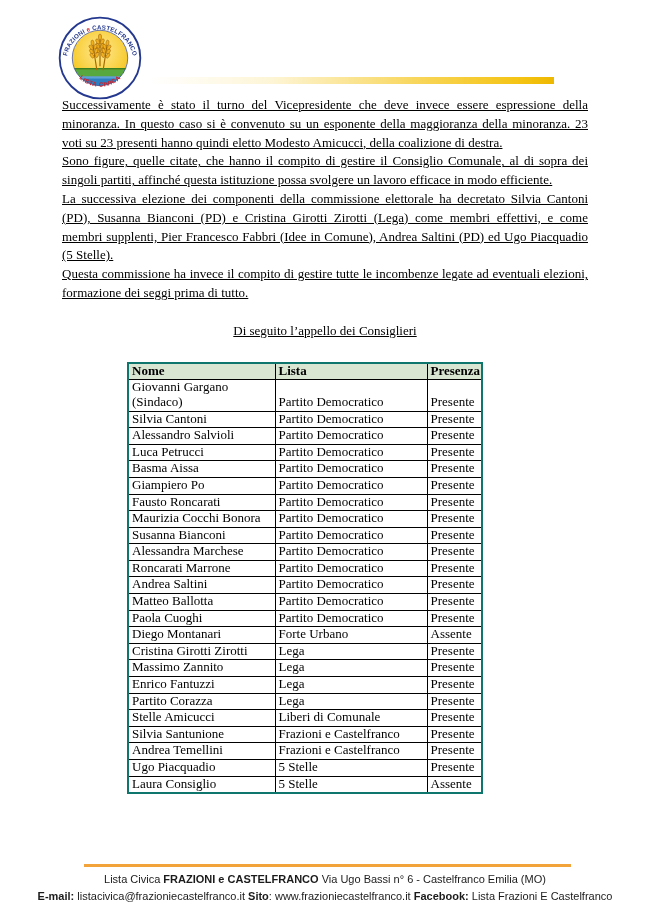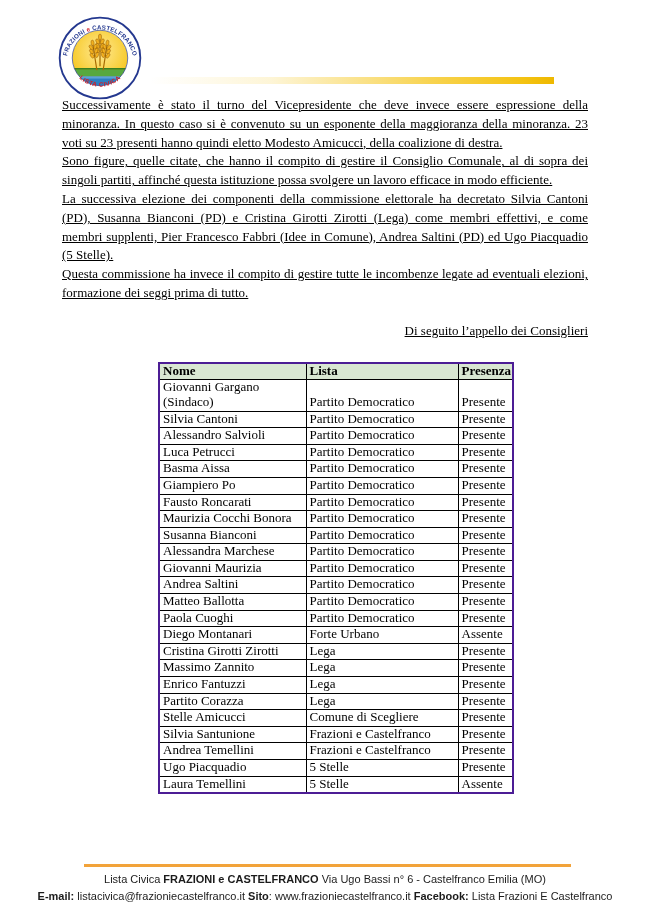--- a/index.html
+++ b/index.html
@@ -13,25 +13,25 @@
   .gold-bar{
     position:absolute;left:150px;top:77px;width:404px;height:7px;
     background:linear-gradient(to right, rgba(246,200,30,0) 0%, rgba(246,200,30,0.18) 30%, rgba(245,196,19,0.75) 70%, #f4c313 92%, #eeb800 100%);
   }
   
   .content{
     position:absolute;left:62px;top:96px;width:526px;
     font-size:13px;line-height:18.8px;text-align:justify;
   }
   .content p{margin:0;text-decoration:underline;}
-  .lead-in{margin-top:18.8px !important;text-align:right;}
+  .lead-in{margin-top:18.8px !important;text-align:center;}
   
   table.roll{
     border-collapse:collapse;table-layout:fixed;width:354px;
-    margin:22px 0 0 96px;border:2px solid #4c1d95;
+    margin:22px 0 0 65px;border:2px solid #0f766e;
   }
   table.roll th, table.roll td{
     border:1px solid #000;font-size:13px;text-align:left;
     padding:0 2px 1px 3px;vertical-align:bottom;overflow:hidden;
   }
   table.roll th{
     background:#d9e7d2;font-weight:bold;height:14px;line-height:14px;
   }
   table.roll td{height:14.6px;line-height:14.6px;}
   td.c-name{white-space:pre-line;}
@@ -160,21 +160,21 @@
     <td class="c-name">Susanna Bianconi</td>
     <td class="c-list">Partito Democratico</td>
     <td class="c-presence">Presente</td>
   </tr>
           <tr>
     <td class="c-name">Alessandra Marchese</td>
     <td class="c-list">Partito Democratico</td>
     <td class="c-presence">Presente</td>
   </tr>
           <tr>
-    <td class="c-name">Giovanni Maurizia</td>
+    <td class="c-name">Roncarati Marrone</td>
     <td class="c-list">Partito Democratico</td>
     <td class="c-presence">Presente</td>
   </tr>
           <tr>
     <td class="c-name">Andrea Saltini</td>
     <td class="c-list">Partito Democratico</td>
     <td class="c-presence">Presente</td>
   </tr>
           <tr>
     <td class="c-name">Matteo Ballotta</td>
@@ -206,40 +206,40 @@
     <td class="c-list">Lega</td>
     <td class="c-presence">Presente</td>
   </tr>
           <tr>
     <td class="c-name">Partito Corazza</td>
     <td class="c-list">Lega</td>
     <td class="c-presence">Presente</td>
   </tr>
           <tr>
     <td class="c-name">Stelle Amicucci</td>
-    <td class="c-list">Comune di Scegliere</td>
+    <td class="c-list">Liberi di Comunale</td>
     <td class="c-presence">Presente</td>
   </tr>
           <tr>
     <td class="c-name">Silvia Santunione</td>
     <td class="c-list">Frazioni e Castelfranco</td>
     <td class="c-presence">Presente</td>
   </tr>
           <tr>
     <td class="c-name">Andrea Temellini</td>
     <td class="c-list">Frazioni e Castelfranco</td>
     <td class="c-presence">Presente</td>
   </tr>
           <tr>
     <td class="c-name">Ugo Piacquadio</td>
     <td class="c-list">5 Stelle</td>
     <td class="c-presence">Presente</td>
   </tr>
           <tr>
-    <td class="c-name">Laura Temellini</td>
+    <td class="c-name">Laura Consiglio</td>
     <td class="c-list">5 Stelle</td>
     <td class="c-presence">Assente</td>
   </tr>
         </tbody>
     </table>
   </main>
 
   <div class="footer-rule"></div>
   <div class="footer-text">
     <div><span>Lista Civica  </span><span class="b">FRAZIONI e CASTELFRANCO</span><span> Via Ugo Bassi n° 6 - Castelfranco Emilia (MO)</span></div>

